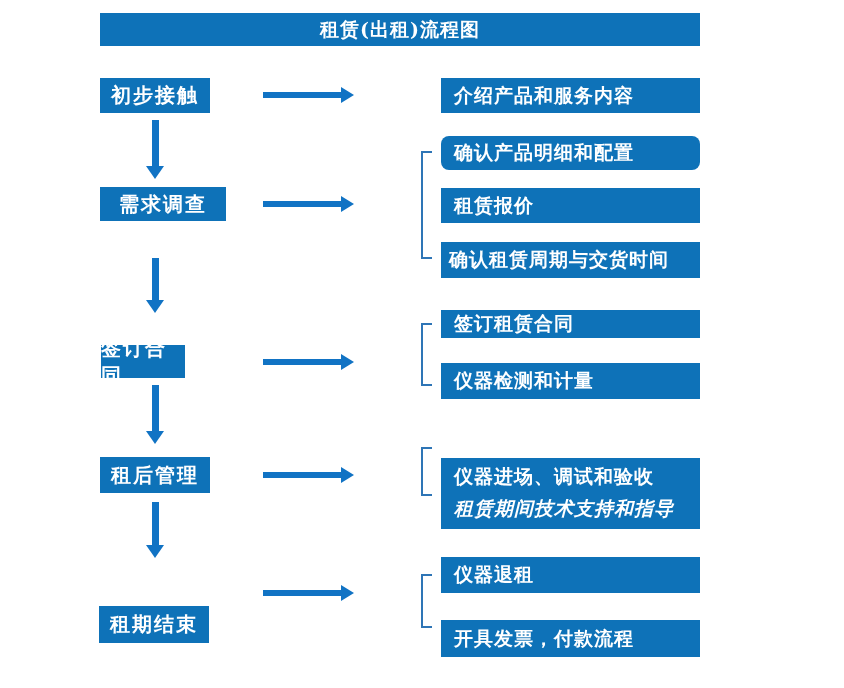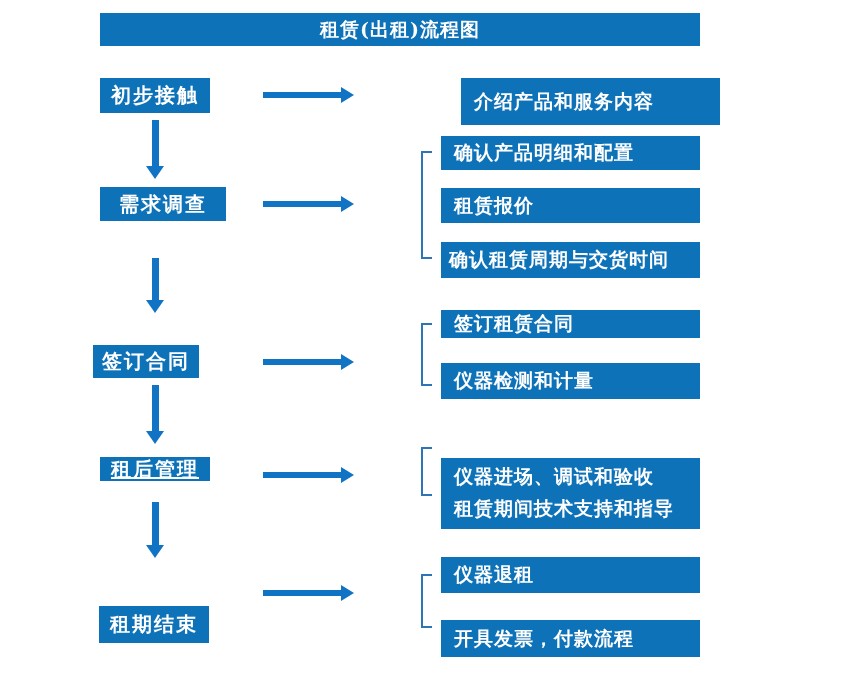--- a/index.html
+++ b/index.html
@@ -36,33 +36,33 @@
     left: 441px; width: 259px;
     justify-content: flex-start;
     padding-left: 13px;
     font-size: 19px;
     letter-spacing: 1px;
   }
 
   
   #step-0 { left: 100px; top: 78px;  width: 110px; height: 35px; }
   #step-1 { left: 100px; top: 187px; width: 126px; height: 34px; }
-  #step-2 { left: 93px; top: 345px; width: 106px; height: 33px; }
-  #step-3 { left: 100px; top: 457px; width: 110px; height: 24px; text-decoration: underline; }
+  #step-2 { left: 101px; top: 345px; width: 84px; height: 33px; }
+  #step-3 { left: 100px; top: 457px; width: 110px; height: 36px; }
   #step-4 { left: 99px;  top: 574px; width: 110px; height: 37px; margin-top: 32px; }
 
   
-  #d-0-0 { top: 78px;  height: 47px; margin-left: 20px; }
-  #d-1-0 { top: 136px; height: 34px; }
+  #d-0-0 { top: 78px;  height: 35px; }
+  #d-1-0 { top: 136px; height: 34px; border-radius: 8px; }
   #d-1-1 { top: 188px; height: 35px; }
   #d-1-2 { top: 242px; height: 36px; padding-left: 8px; }
   #d-2-0 { top: 310px; height: 28px; }
   #d-2-1 { top: 363px; height: 36px; }
   #d-3-0 { top: 422px; height: 37px; margin-top: 36px; }
-  #d-3-1 { top: 489px; height: 40px; }
+  #d-3-1 { top: 489px; height: 40px; font-style: italic; }
   #d-4-0 { top: 557px; height: 36px; }
   #d-4-1 { top: 620px; height: 37px; }
 
   
   .harrow { position: absolute; left: 263px; width: 91px; height: 16px; }
   .harrow .shaft {
     position: absolute; left: 0; top: 5px; height: 6px;
     width: 79px; background: #1173c4;
   }
   .harrow .head {

